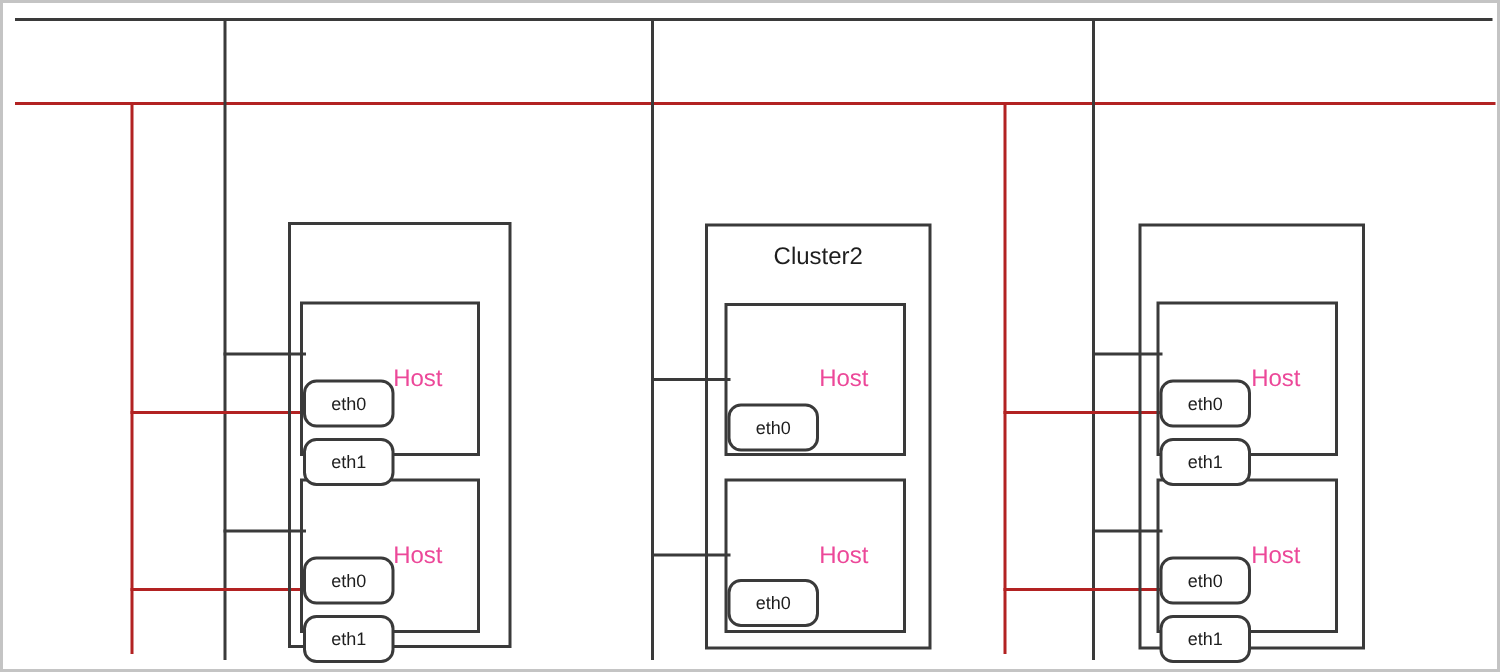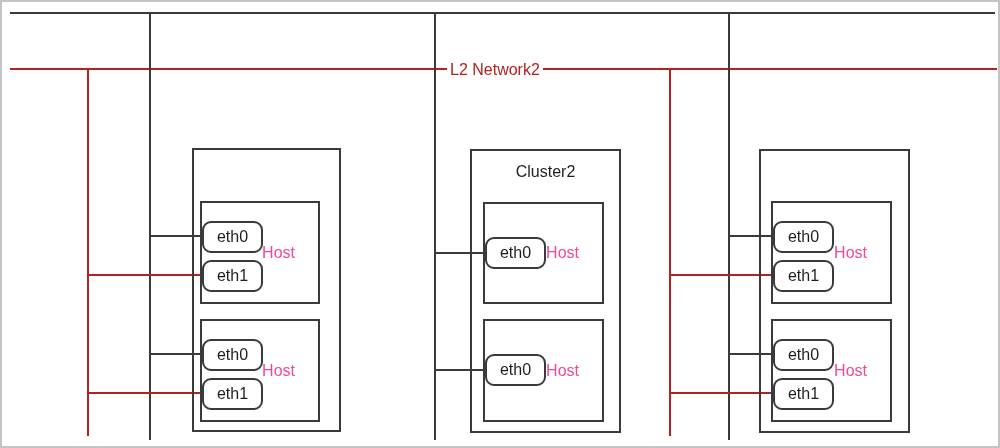--- a/index.html
+++ b/index.html
@@ -60,42 +60,42 @@
     position: absolute;
     left: 0;
     width: 61px;
     height: 32px;
     border: 2px solid #3a3a3a;
     border-radius: 9px;
     background: #ffffff;
     display: flex;
     align-items: center;
     justify-content: center;
-    font-size: 16px;
+    font-size: 12px;
     color: #1e1e1e;
     z-index: 3;
+    margin-top: 32px;
   }
   .host-label {
     position: absolute;
     right: 23px;
     top: 50%;
     transform: translateY(-50%);
     font-size: 16px;
     color: #ec4899;
   }
 </style>
 </head>
 <body>
 
 <div class="diagram">
 
   <div class="hline black-line" style="top:10px; left:8px; width:985px;"></div>
   <div class="hline red-line" style="top:66px; left:8px; width:987px;"></div>
 
-  <div class="net-label red-text" style="top:58px; left:445px;">L2 Network2</div>
 
   <div class="connector black-line" style="top:233px; left:147px; width:55px;"></div>
   <div class="connector red-line" style="top:272px; left:85px; width:117px;"></div>
   <div class="connector black-line" style="top:351px; left:147px; width:55px;"></div>
   <div class="connector red-line" style="top:390px; left:85px; width:117px;"></div>
 
   <div class="connector black-line" style="top:250px; left:432px; width:53px;"></div>
   <div class="connector black-line" style="top:367px; left:432px; width:53px;"></div>
 
   <div class="connector black-line" style="top:233px; left:726px; width:47px;"></div>

